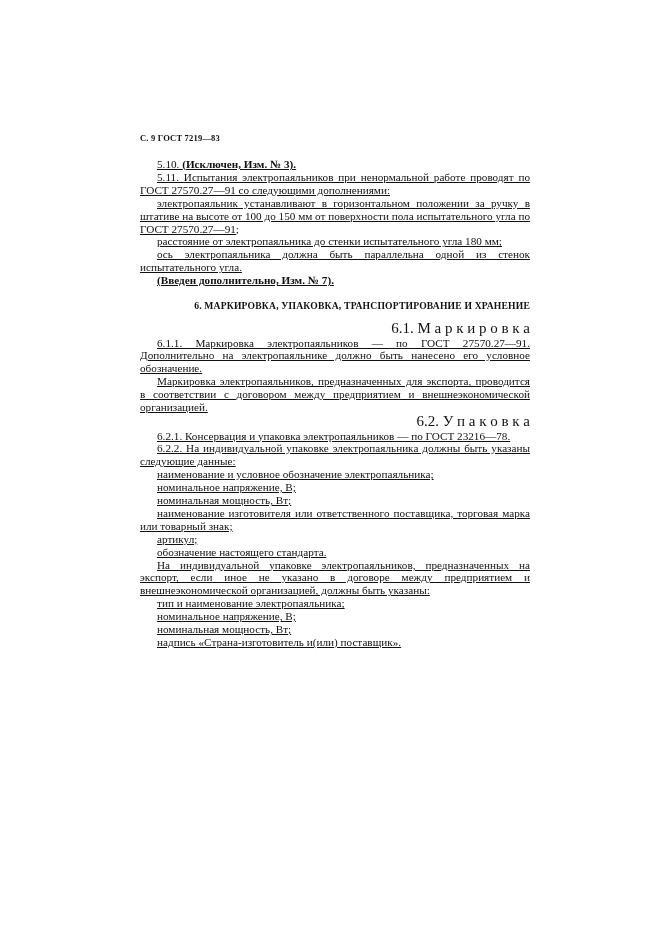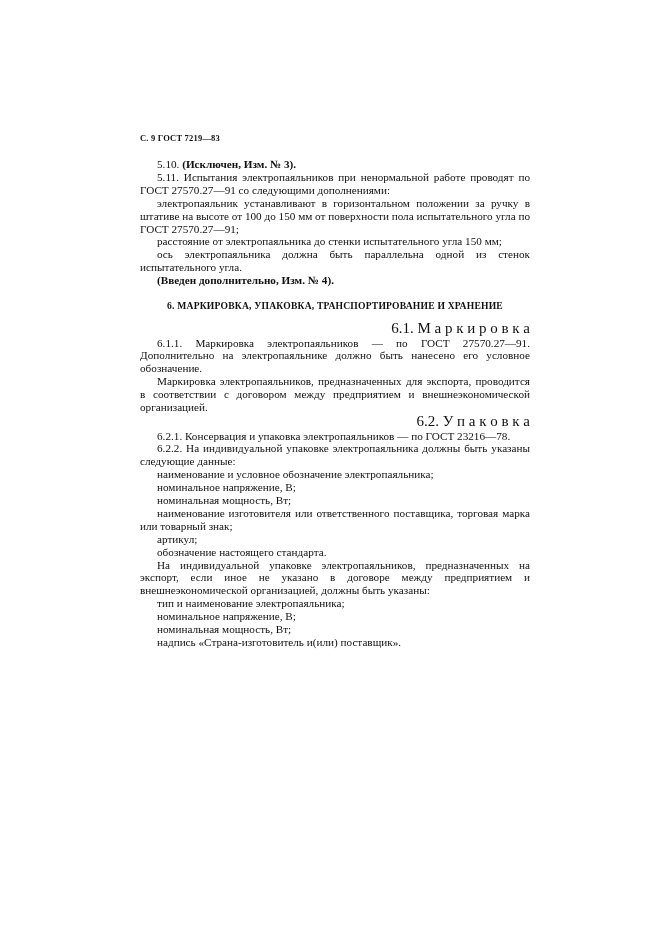--- a/index.html
+++ b/index.html
@@ -27,30 +27,31 @@
     font-weight: bold;
     letter-spacing: 0.2px;
     margin: 0 0 15px 0;
   }
   p.para {
     margin: 0;
     font-size: 11.2px;
     line-height: 12.9px;
     text-align: justify;
     text-indent: 17px;
+    text-decoration: underline;
   }
   p.para.bold {
     font-weight: bold;
   }
   p.section-heading {
     margin: 13px 0 10px 0;
     font-size: 9.6px;
     line-height: 12px;
     font-weight: bold;
-    text-align: center;
+    text-align: right;
     text-indent: 0;
     letter-spacing: 0.2px;
   }
   p.subheading {
     margin: 1px 0 1px 0;
     font-size: 15px;
     line-height: 13.5px;
     text-align: right;
     text-indent: 17px;
   }
@@ -63,23 +64,23 @@
 
 <div class="page">
   <div class="text-block">
 
     <div class="page-header">С. 9 ГОСТ 7219—83</div>
 
     <p class="para"><span>5.10. </span><span class="emph">(Исключен, Изм. № 3).</span></p>
 
     <p class="para">5.11. Испытания электропаяльников при ненормальной работе проводят по ГОСТ 27570.27—91 со следующими дополнениями:</p>
     <p class="para">электропаяльник устанавливают в горизонтальном положении за ручку в штативе на высоте от 100 до 150 мм от поверхности пола испытательного угла по ГОСТ 27570.27—91;</p>
-    <p class="para">расстояние от электропаяльника до стенки испытательного угла 150 мм;</p>
+    <p class="para">расстояние от электропаяльника до стенки испытательного угла 180 мм;</p>
     <p class="para">ось электропаяльника должна быть параллельна одной из стенок испытательного угла.</p>
-    <p class="para bold">(Введен дополнительно, Изм. № 4).</p>
+    <p class="para bold">(Введен дополнительно, Изм. № 7).</p>
 
     <p class="section-heading">6. МАРКИРОВКА, УПАКОВКА, ТРАНСПОРТИРОВАНИЕ И ХРАНЕНИЕ</p>
 
     <p class="subheading">6.1. М а р к и р о в к а</p>
     <p class="para">6.1.1. Маркировка электропаяльников — по ГОСТ 27570.27—91. Дополнительно на электропаяльнике должно быть нанесено его условное обозначение.</p>
     <p class="para">Маркировка электропаяльников, предназначенных для экспорта, проводится в соответствии с договором между предприятием и внешнеэкономической организацией.</p>
 
     <p class="subheading">6.2. У п а к о в к а</p>
     <p class="para">6.2.1. Консервация и упаковка электропаяльников — по ГОСТ 23216—78.</p>
     <p class="para">6.2.2. На индивидуальной упаковке электропаяльника должны быть указаны следующие данные:</p>

